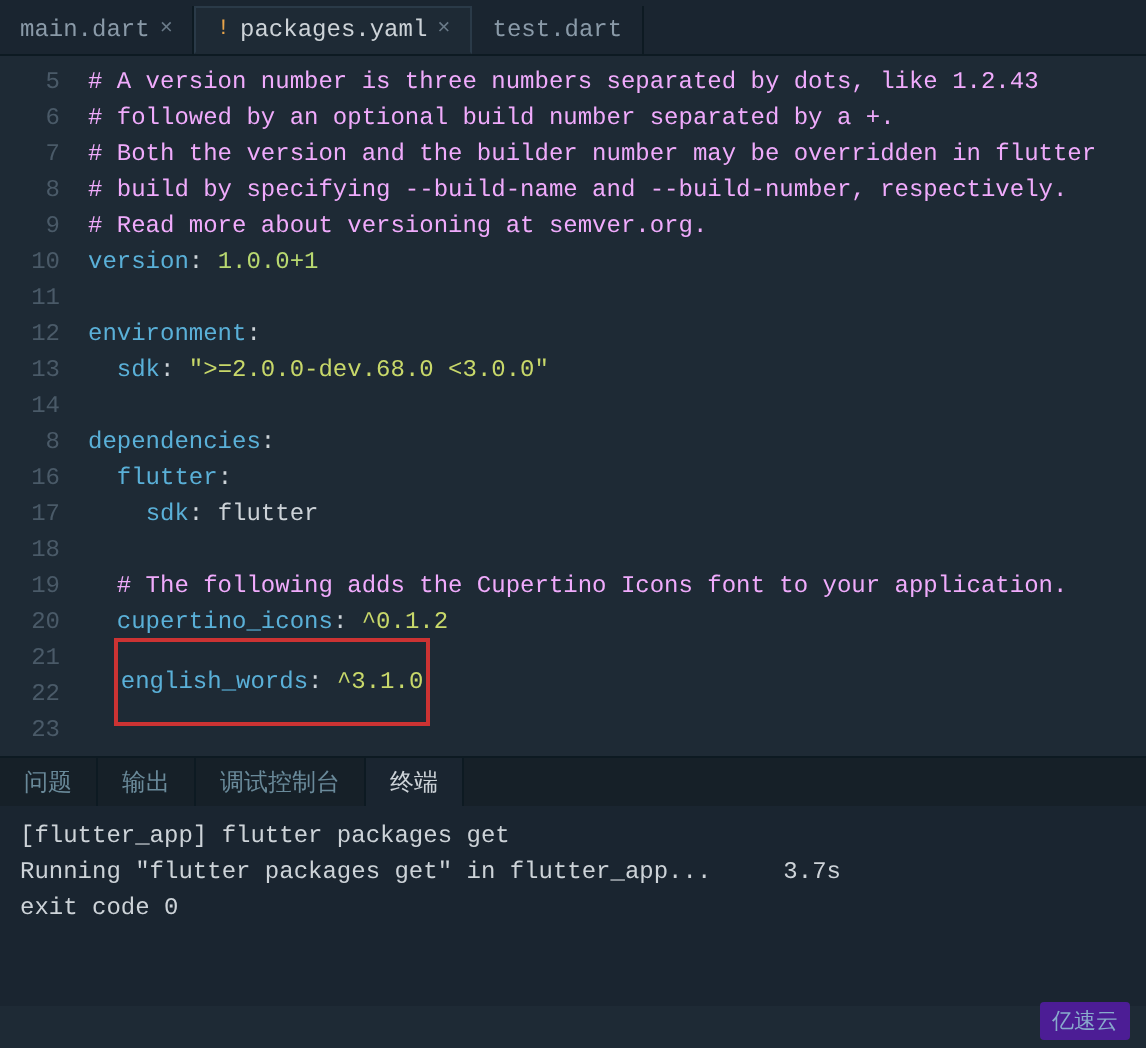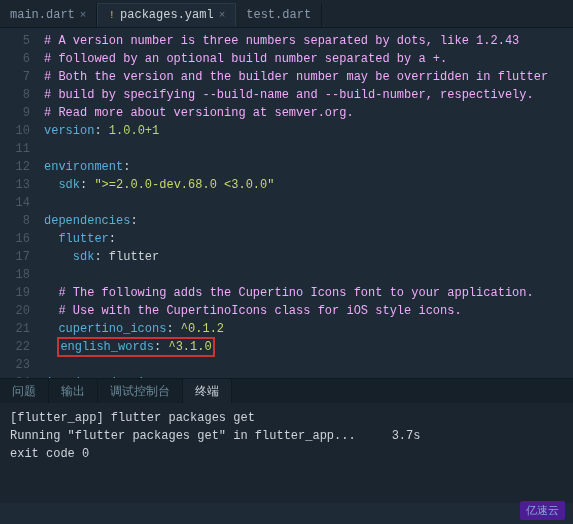--- a/index.html
+++ b/index.html
@@ -85,21 +85,21 @@
     .comment { color: #f0abfc; }
     .key { color: #5ab0d8; }
     .value-str { color: #c8d86a; }
     .value-num { color: #b8d870; }
     .value-dep { color: #cdd3d8; }
     .highlight-line {
       background: transparent;
       outline: 2px solid #cc3333;
       outline-offset: -1px;
       display: inline-block;
-      padding: 0 2px;
+      padding: 12px 2px;
     }
     .empty-line { height: 18px; }
 
     
     .bottom-panel {
       border-top: 1px solid #0d1a22;
       background: #1a2530;
     }
     .panel-tabs {
       display: flex;
@@ -197,21 +197,20 @@
       <div class="code-line"><span class="key">version</span><span style="color:#cdd3d8">: </span><span class="value-num">1.0.0+1</span></div>
       <div class="code-line empty-line"> </div>
       <div class="code-line"><span class="key">environment</span><span style="color:#cdd3d8">:</span></div>
       <div class="code-line"><span style="color:#cdd3d8">  </span><span class="key">sdk</span><span style="color:#cdd3d8">: </span><span class="value-str">"&gt;=2.0.0-dev.68.0 &lt;3.0.0"</span></div>
       <div class="code-line empty-line"> </div>
       <div class="code-line"><span class="key">dependencies</span><span style="color:#cdd3d8">:</span></div>
       <div class="code-line"><span style="color:#cdd3d8">  </span><span class="key">flutter</span><span style="color:#cdd3d8">:</span></div>
       <div class="code-line"><span style="color:#cdd3d8">    </span><span class="key">sdk</span><span style="color:#cdd3d8">: </span><span class="value-dep">flutter</span></div>
       <div class="code-line empty-line"> </div>
       <div class="code-line comment">  # The following adds the Cupertino Icons font to your application.</div>
-      <div class="code-line comment">  # Use with the CupertinoIcons class for iOS style icons.</div>
       <div class="code-line"><span style="color:#cdd3d8">  </span><span class="key">cupertino_icons</span><span style="color:#cdd3d8">: </span><span class="value-str">^0.1.2</span></div>
       <div class="code-line"><span style="color:#cdd3d8">  </span><span class="highlight-line"><span class="key">english_words</span><span style="color:#cdd3d8">: </span><span class="value-str">^3.1.0</span></span></div>
       <div class="code-line empty-line"> </div>
       <div class="code-line"><span class="key">dev_dependencies</span><span style="color:#cdd3d8">:</span></div>
     </div>
   </div>
 
   <div class="bottom-panel">
     <div class="panel-tabs">
       <div class="panel-tab">问题</div>

